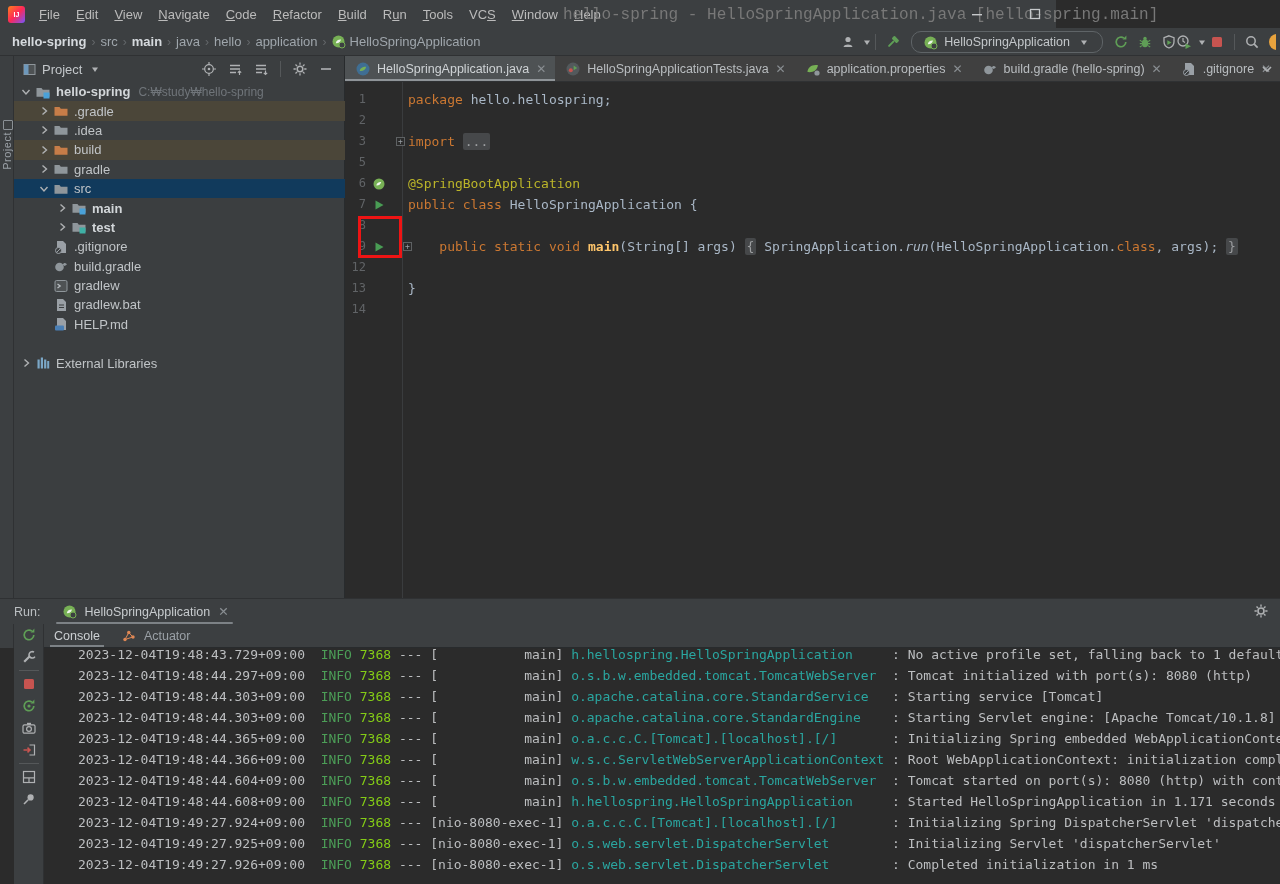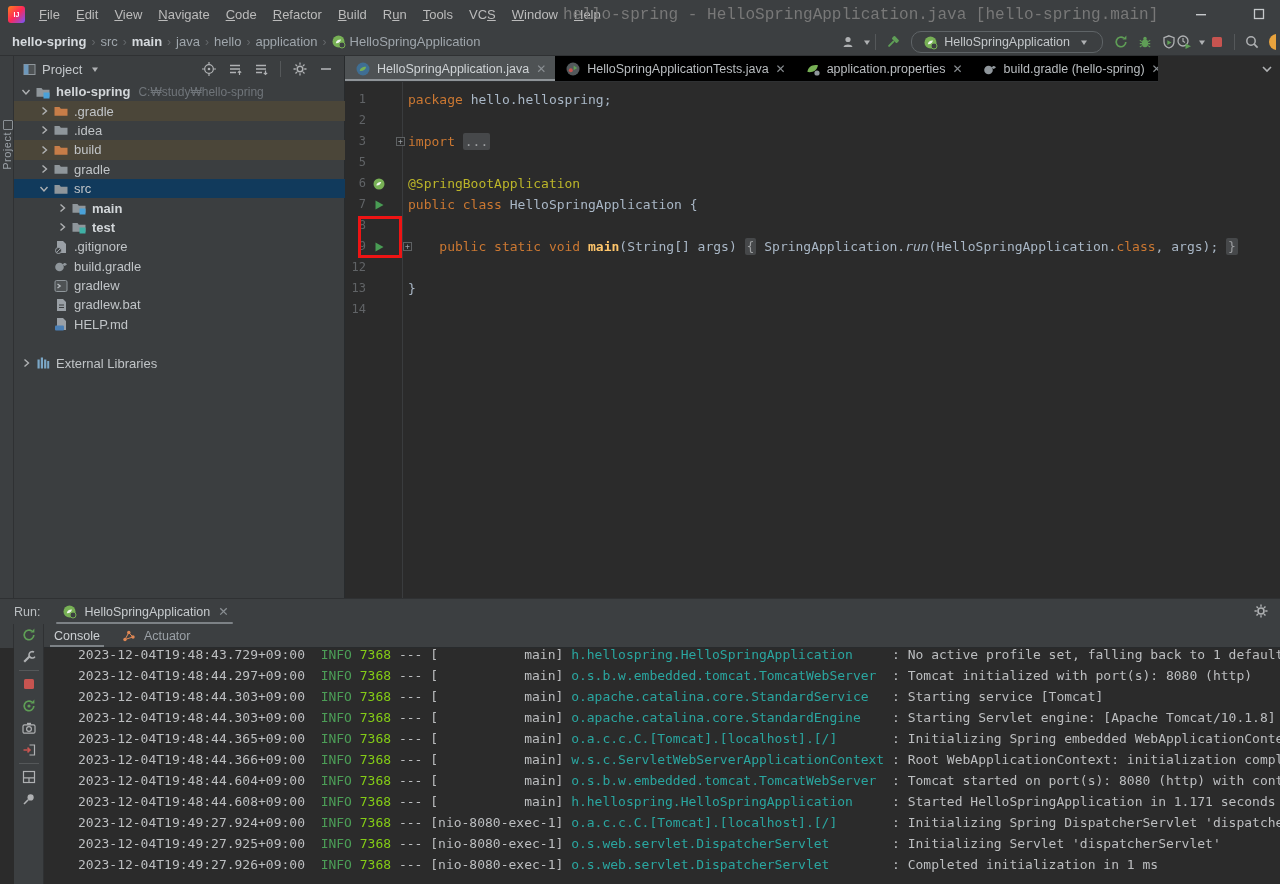--- a/index.html
+++ b/index.html
@@ -4,21 +4,21 @@
 <style>
   html,body{margin:0;padding:0;}
   body{width:1280px;height:884px;position:relative;background:#2b2b2b;
        font-family:"Liberation Sans",sans-serif;color:#bbbbbb;overflow:hidden;
        -webkit-font-smoothing:antialiased;}
   .abs{position:absolute;}
   .ic{display:inline-flex;align-items:center;justify-content:center;width:18px;height:18px;flex:0 0 auto;}
   .ic svg{display:block;}
   .sepv{width:1px;height:16px;background:#55585a;margin:0 5px;}
   
-  #titlebar{left:0;top:0;width:1280px;height:28px;background:#3c3f41;display:flex;align-items:center;}
+  #titlebar{left:0;top:0;width:1056px;height:28px;background:#3c3f41;display:flex;align-items:center;}
   #logo{width:17px;height:17px;margin:0 6px 0 8px;border-radius:3px;
         background:linear-gradient(135deg,#fc801d 0%,#fe2857 50%,#7256ff 100%);
         display:flex;align-items:center;justify-content:center;
         font-size:7px;font-weight:bold;color:#fff;}
   #menu{display:flex;}
   .menu-item{padding:4px 8px;font-size:13px;color:#bbbbbb;}
   .menu-item u{text-decoration:underline;}
   #win-title{position:absolute;left:563px;top:6px;font-size:16px;color:#787878;white-space:nowrap;font-family:Liberation Mono, monospace;}
   #win-controls{position:absolute;right:12px;top:0;height:28px;display:flex;align-items:center;gap:40px;}
   
@@ -46,21 +46,21 @@
   #tree{position:absolute;left:0;top:26px;width:331px;}
   .trow{height:19.4px;display:flex;align-items:center;font-size:13px;white-space:nowrap;overflow:hidden;}
   .trow .chev{width:16px;display:flex;justify-content:center;flex:0 0 16px;}
   .trow .ticon{width:18px;display:flex;justify-content:center;flex:0 0 18px;margin-right:4px;}
   .trow .tlabel{color:#c0c4c7;}
   .trow .tlabel.bold{font-weight:bold;color:#d2d6d9;}
   .trow .tpath{color:#70757a;margin-left:8px;font-size:12px;}
   .trow.hl-brown{background:#4b4639;}
   .trow.hl-selected{background:#113a5c;}
   
-  #etabs{left:345px;top:56px;width:813px;height:26px;background:#000000;border-bottom:1px solid #2f3133;
+  #etabs{left:345px;top:56px;width:935px;height:26px;background:#404040;border-bottom:1px solid #2f3133;
          box-sizing:border-box;display:flex;overflow:hidden;}
   .etab{position:relative;display:flex;align-items:center;gap:5px;padding:0 9px;font-size:12.5px;color:#b9bdc0;white-space:nowrap;}
   .etab.active{background:#4e5254;color:#cfd3d6;}
   .etab.active::after{content:'';position:absolute;left:0;right:0;bottom:0;height:2px;background:#8f9498;}
   .etab .close{color:#8a8f93;font-size:12px;margin-left:2px;}
   #etab-more{position:absolute;right:4px;top:60px;}
   
   #editor{left:345px;top:82px;width:935px;height:516px;background:#2b2b2b;overflow:hidden;
           font-family:"DejaVu Sans Mono",monospace;font-size:13px;}
   #editor .gutter-sep{position:absolute;left:57px;top:0;bottom:0;width:1px;background:#3a3c3e;}

